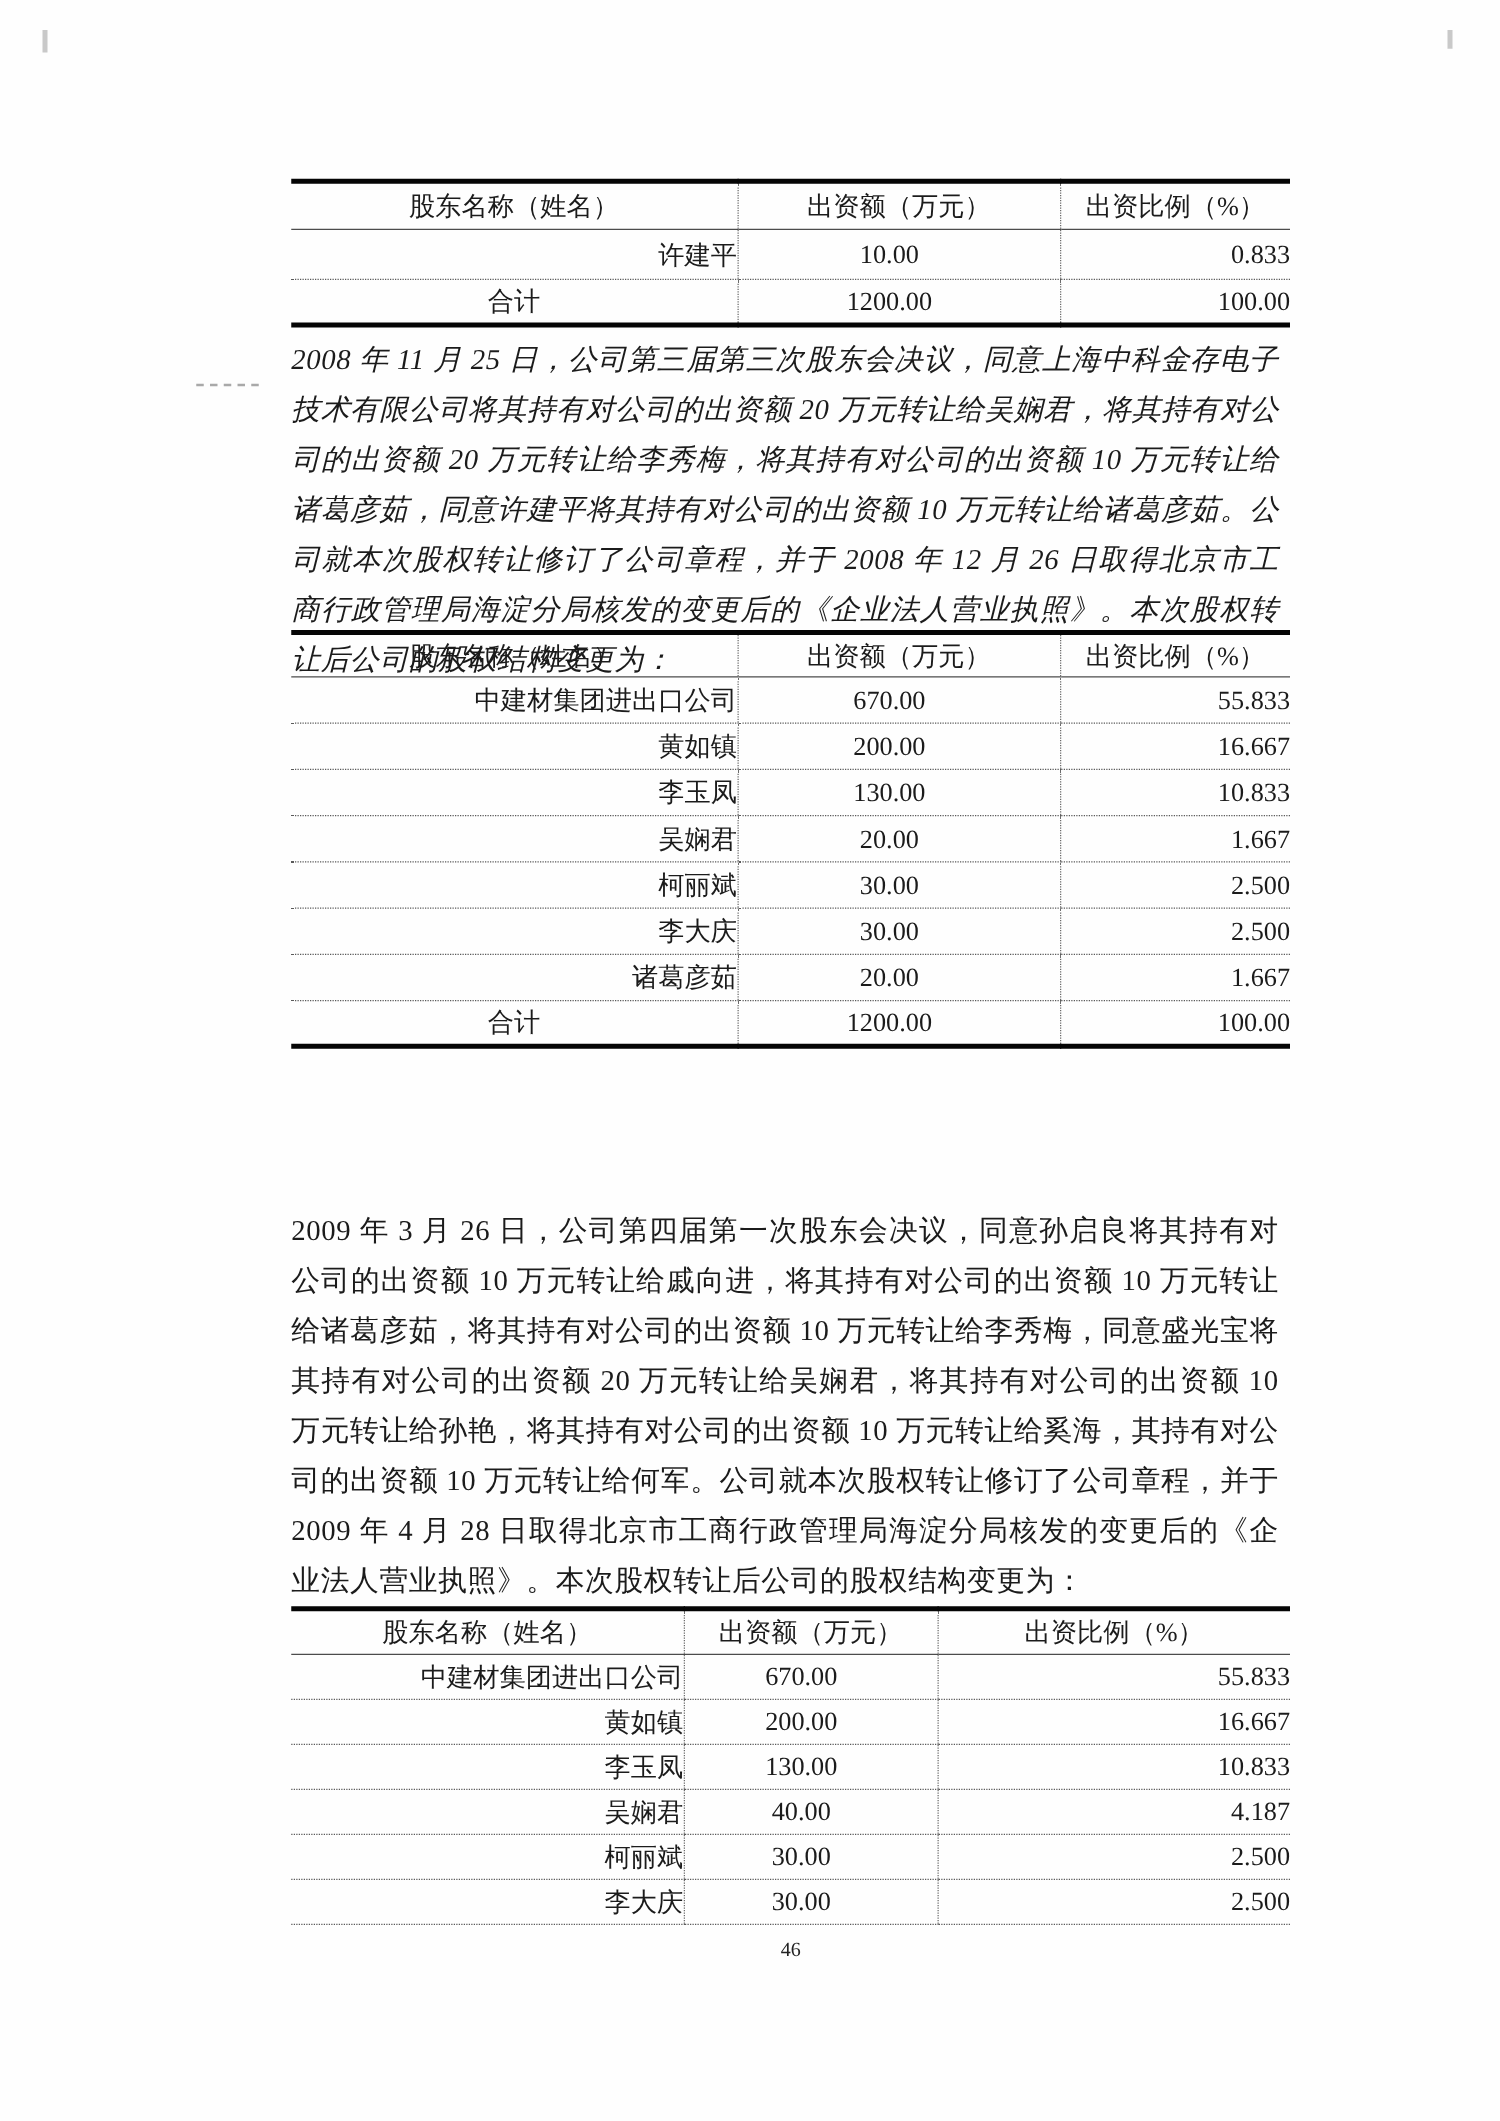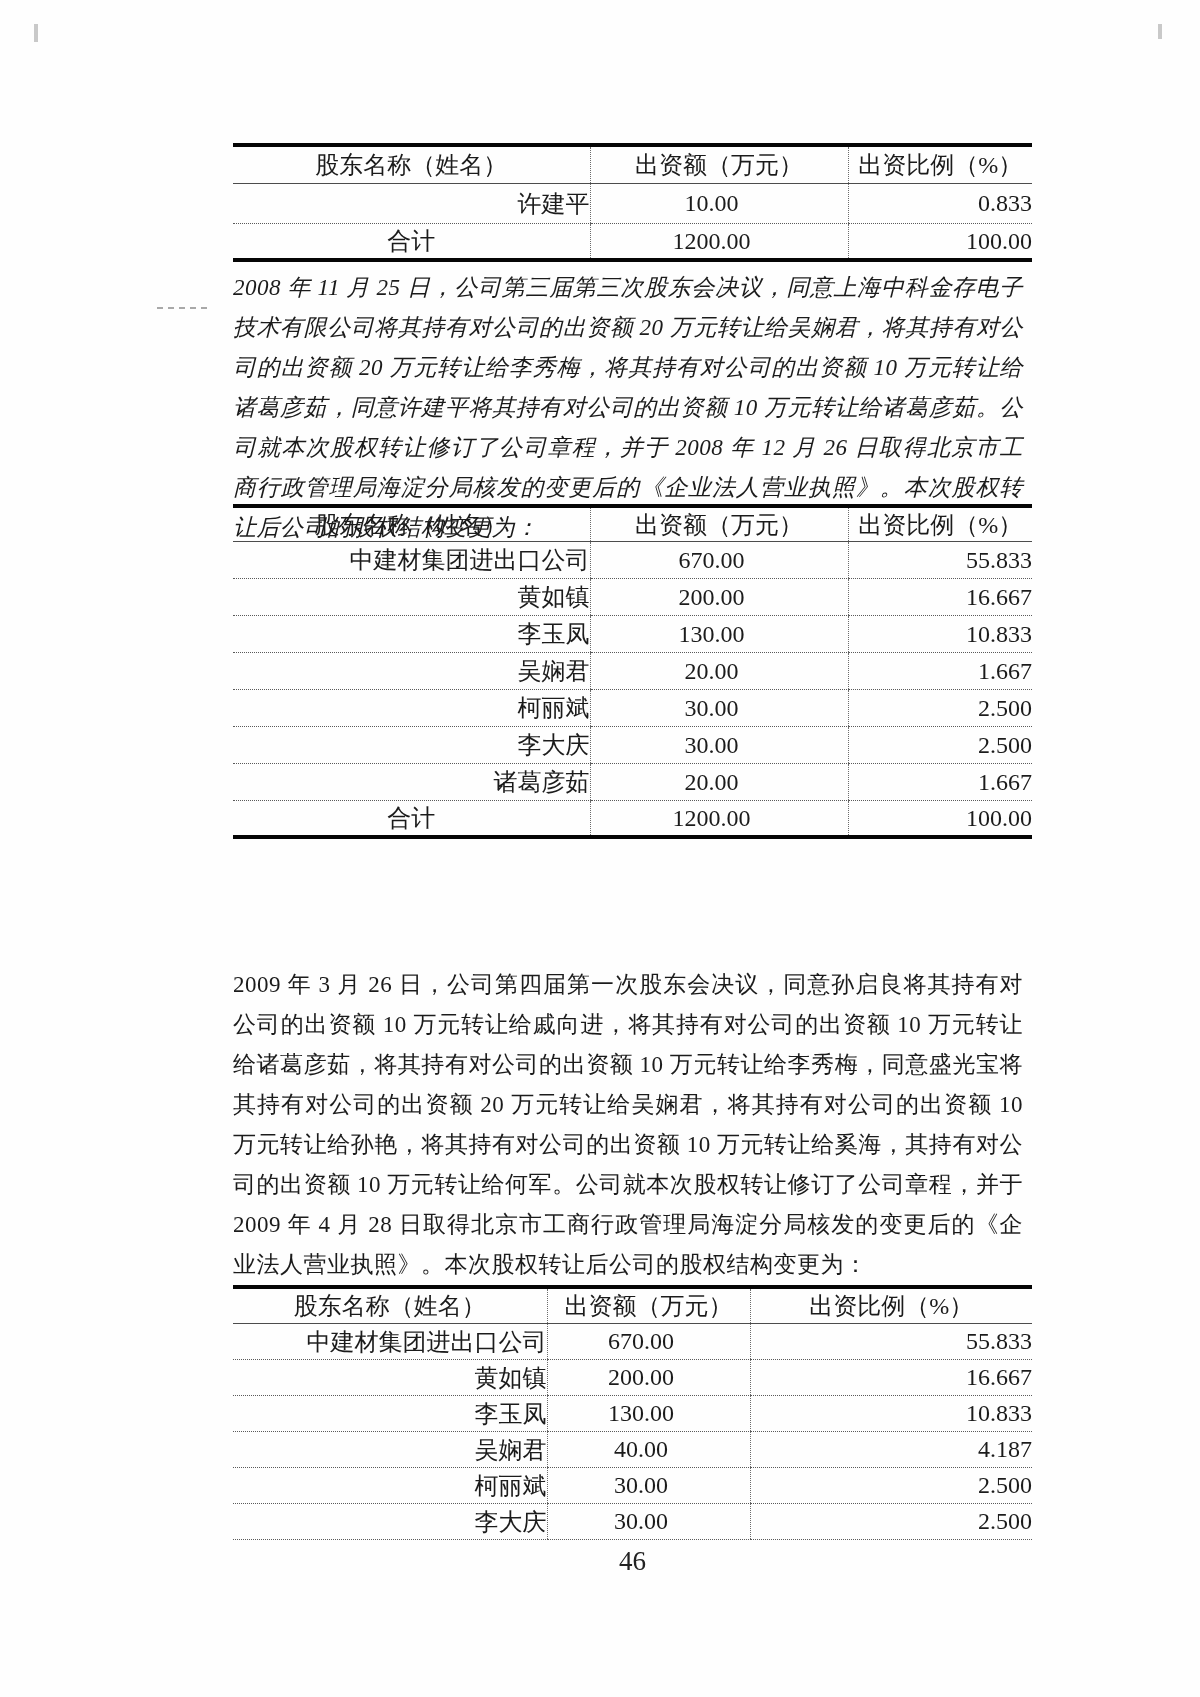--- a/index.html
+++ b/index.html
@@ -18,21 +18,21 @@
   .margin-dash{position:absolute;left:157px;top:307px;width:50px;height:0;border-top:2px dashed #a9a9a9;}
 
   
   .doc-table{
     position:absolute;
     border-collapse:collapse;
     table-layout:fixed;
     width:799px;left:233px;
     border-top:4px solid #050505;
     border-bottom:4px solid #050505;
-    font-size:24px;
+    font-size:21px;
   }
   .doc-table th{font-weight:normal;text-align:center;border-bottom:1px solid #4c4c4c;}
   .doc-table td,.doc-table th{padding:0;overflow:hidden;white-space:nowrap;}
   .doc-table td+td,.doc-table th+th{border-left:1px dotted #6b6b6b;}
   .doc-table tbody td{border-bottom:1px dotted #5a5a5a;}
   .doc-table td.name{text-align:right;padding-left:12px;}
   .doc-table td.amount{text-align:center;padding-right:15px;}
   .doc-table td.ratio{text-align:right;}
   .doc-table tr.total-row td.name{text-align:center;padding-left:0;}
 
@@ -61,21 +61,21 @@
     position:absolute;left:233px;width:790px;margin:0;
     font-size:23px;line-height:40px;
     text-align:justify;
     letter-spacing:0.5px;
   }
   #p1{top:268px;font-style:italic;}
   #p2{top:965px;}
 
   .footer{
     position:absolute;left:233px;top:1548px;width:799px;
-    text-align:center;font-size:27px;line-height:26px;color:#222;
+    text-align:center;font-size:16px;line-height:26px;color:#222;
   }
 </style>
 </head>
 <body>
 
 <div class="sheet">
 
   <div class="corner-mark tl"></div>
   <div class="corner-mark tr"></div>
   <div class="margin-dash"></div>

